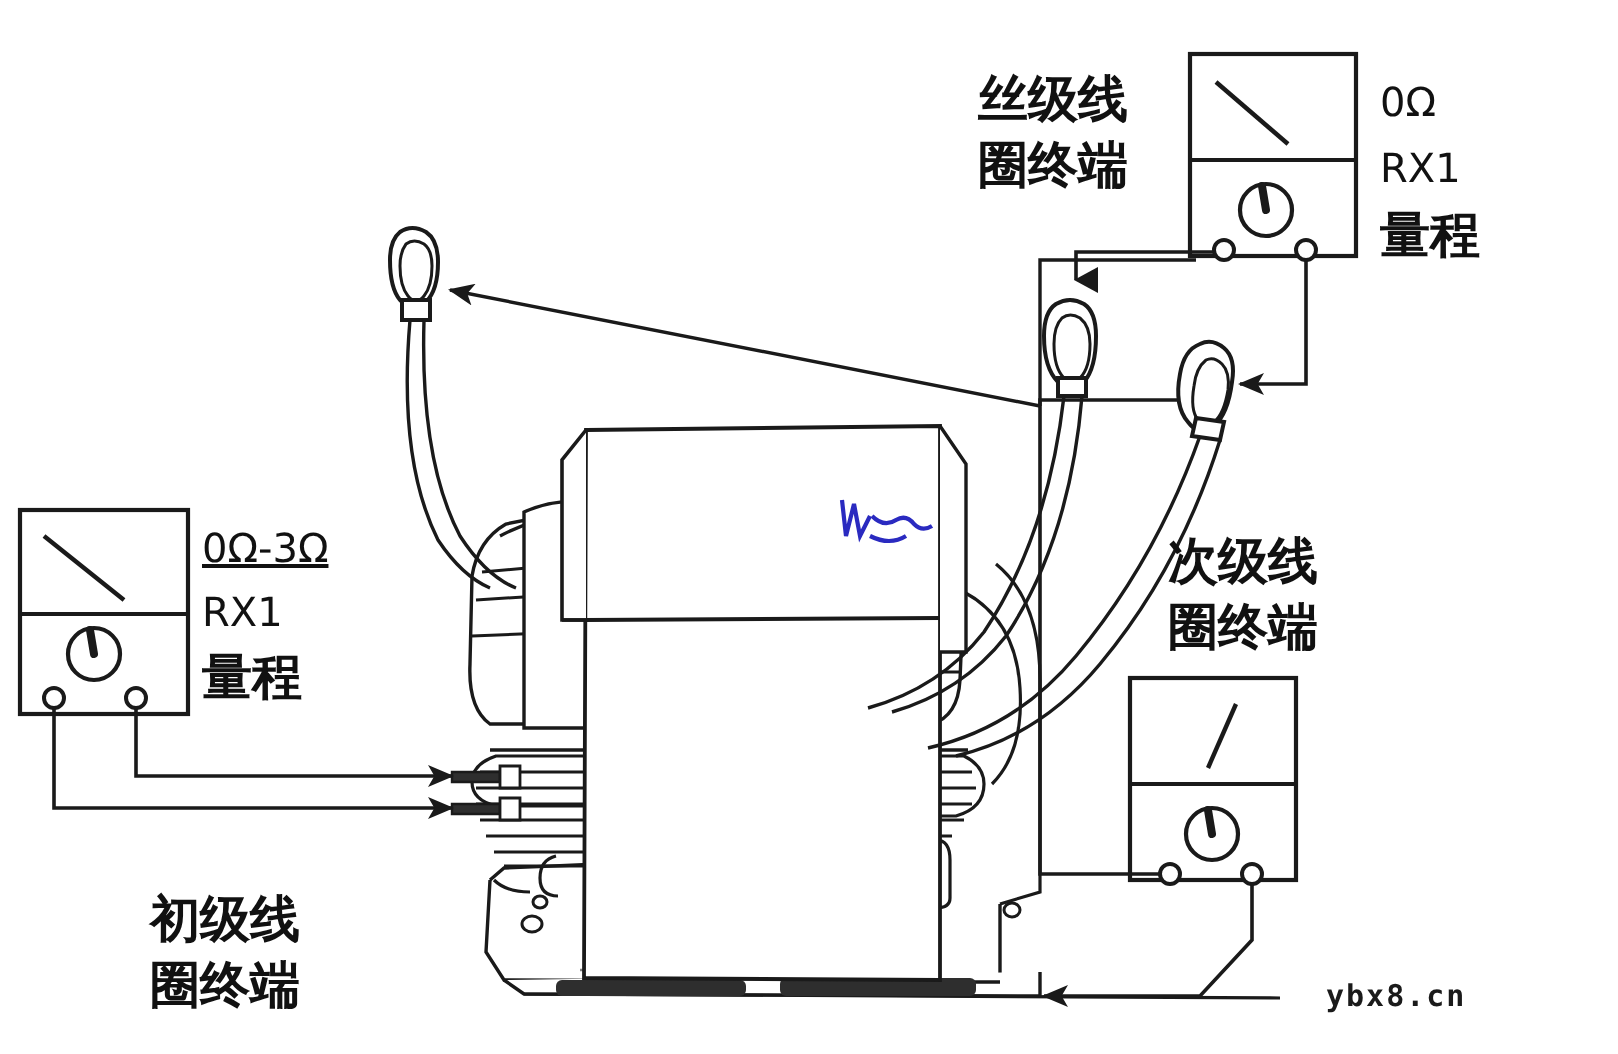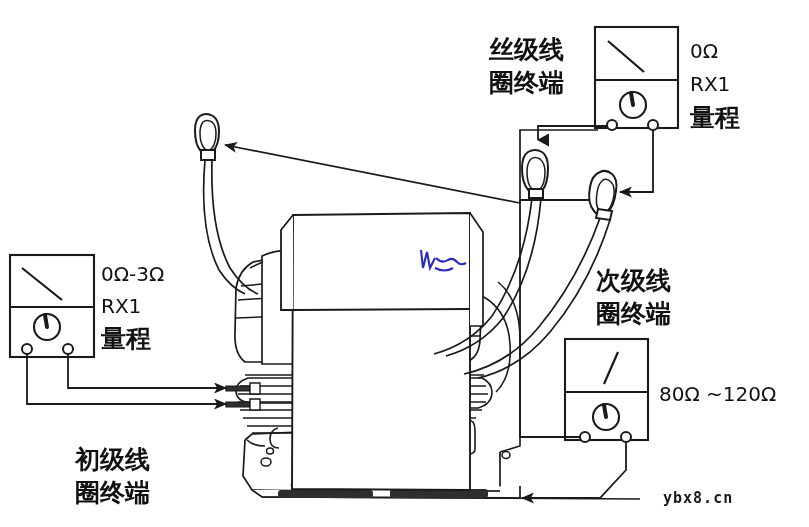--- a/index.html
+++ b/index.html
@@ -201,27 +201,26 @@
 
   </svg>
 
   <div class="lbl cjk" style="left:489px;top:33px;width:105px;">丝级线
 圈终端</div>
 
   <div class="lbl rng" style="left:690px;top:34px;">0Ω</div>
   <div class="lbl rng" style="left:690px;top:67px;">RX1</div>
   <div class="lbl cjk" style="left:690px;top:101px;">量程</div>
 
-  <div class="lbl rng" style="left:101px;top:257px;">0Ω-3Ω</div>
+  <div class="lbl rng" style="left:101px;top:257px;text-decoration:underline;">0Ω-3Ω</div>
   <div class="lbl rng" style="left:101px;top:289px;">RX1</div>
   <div class="lbl cjk" style="left:101px;top:322px;">量程</div>
 
-  <div class="lbl cjk" style="left:596px;top:264px;width:105px;">次级线
+  <div class="lbl cjk" style="left:584px;top:264px;width:105px;">次级线
 圈终端</div>
 
-  <div class="lbl rng" style="left:659px;top:377px;">80Ω ~120Ω</div>
 
   <div class="lbl cjk" style="left:75px;top:443px;width:105px;">初级线
 圈终端</div>
 
   <div class="lbl wm" style="left:663px;top:489px;text-align:center;">ybx8.cn</div>
 
 </div>
 
 </body></html>

